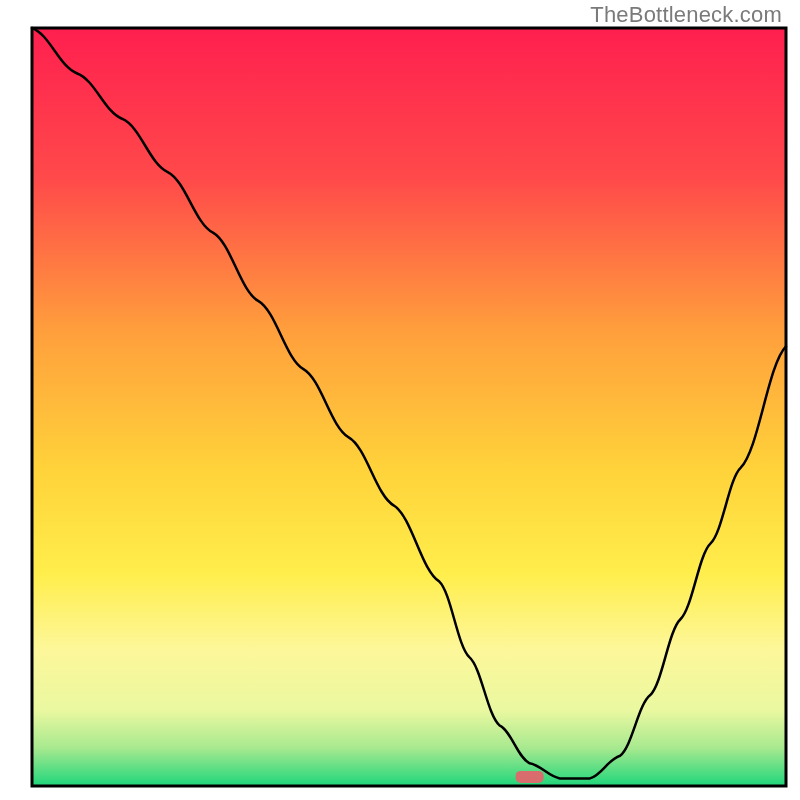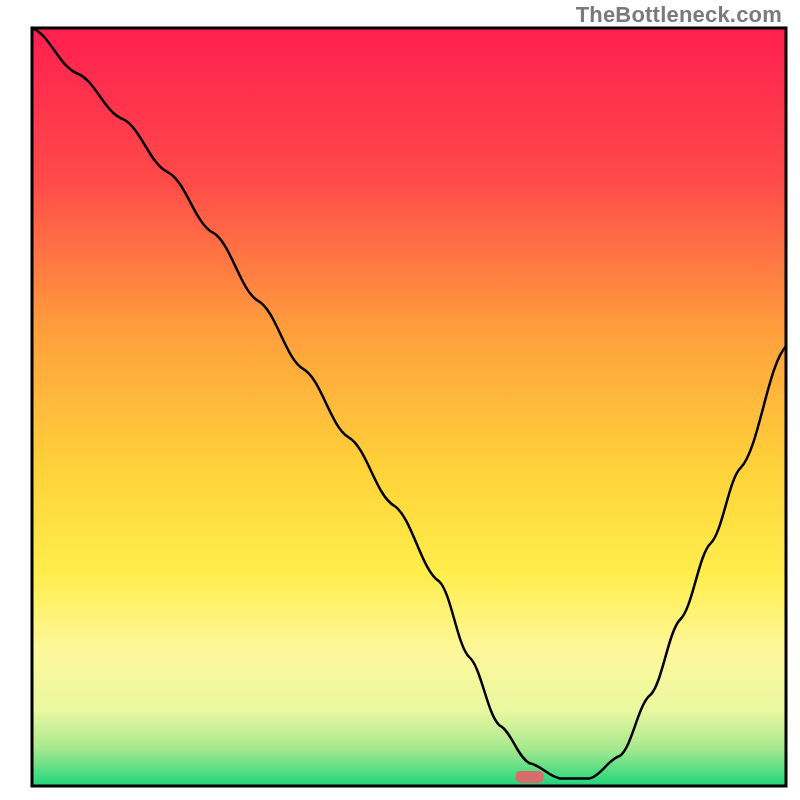--- a/index.html
+++ b/index.html
@@ -14,21 +14,21 @@
     width: 800px;
     height: 800px;
   }
   .watermark {
     position: absolute;
     top: 2px;
     right: 18px;
     font-family: Arial, Helvetica, sans-serif;
     font-size: 22px;
     color: #7a7a7a;
-    font-weight: 700;
+    font-weight: 400;
     letter-spacing: 0.2px;
   }
   svg {
     display: block;
   }
 </style>
 </head>
 <body>
 
 <div class="container">

